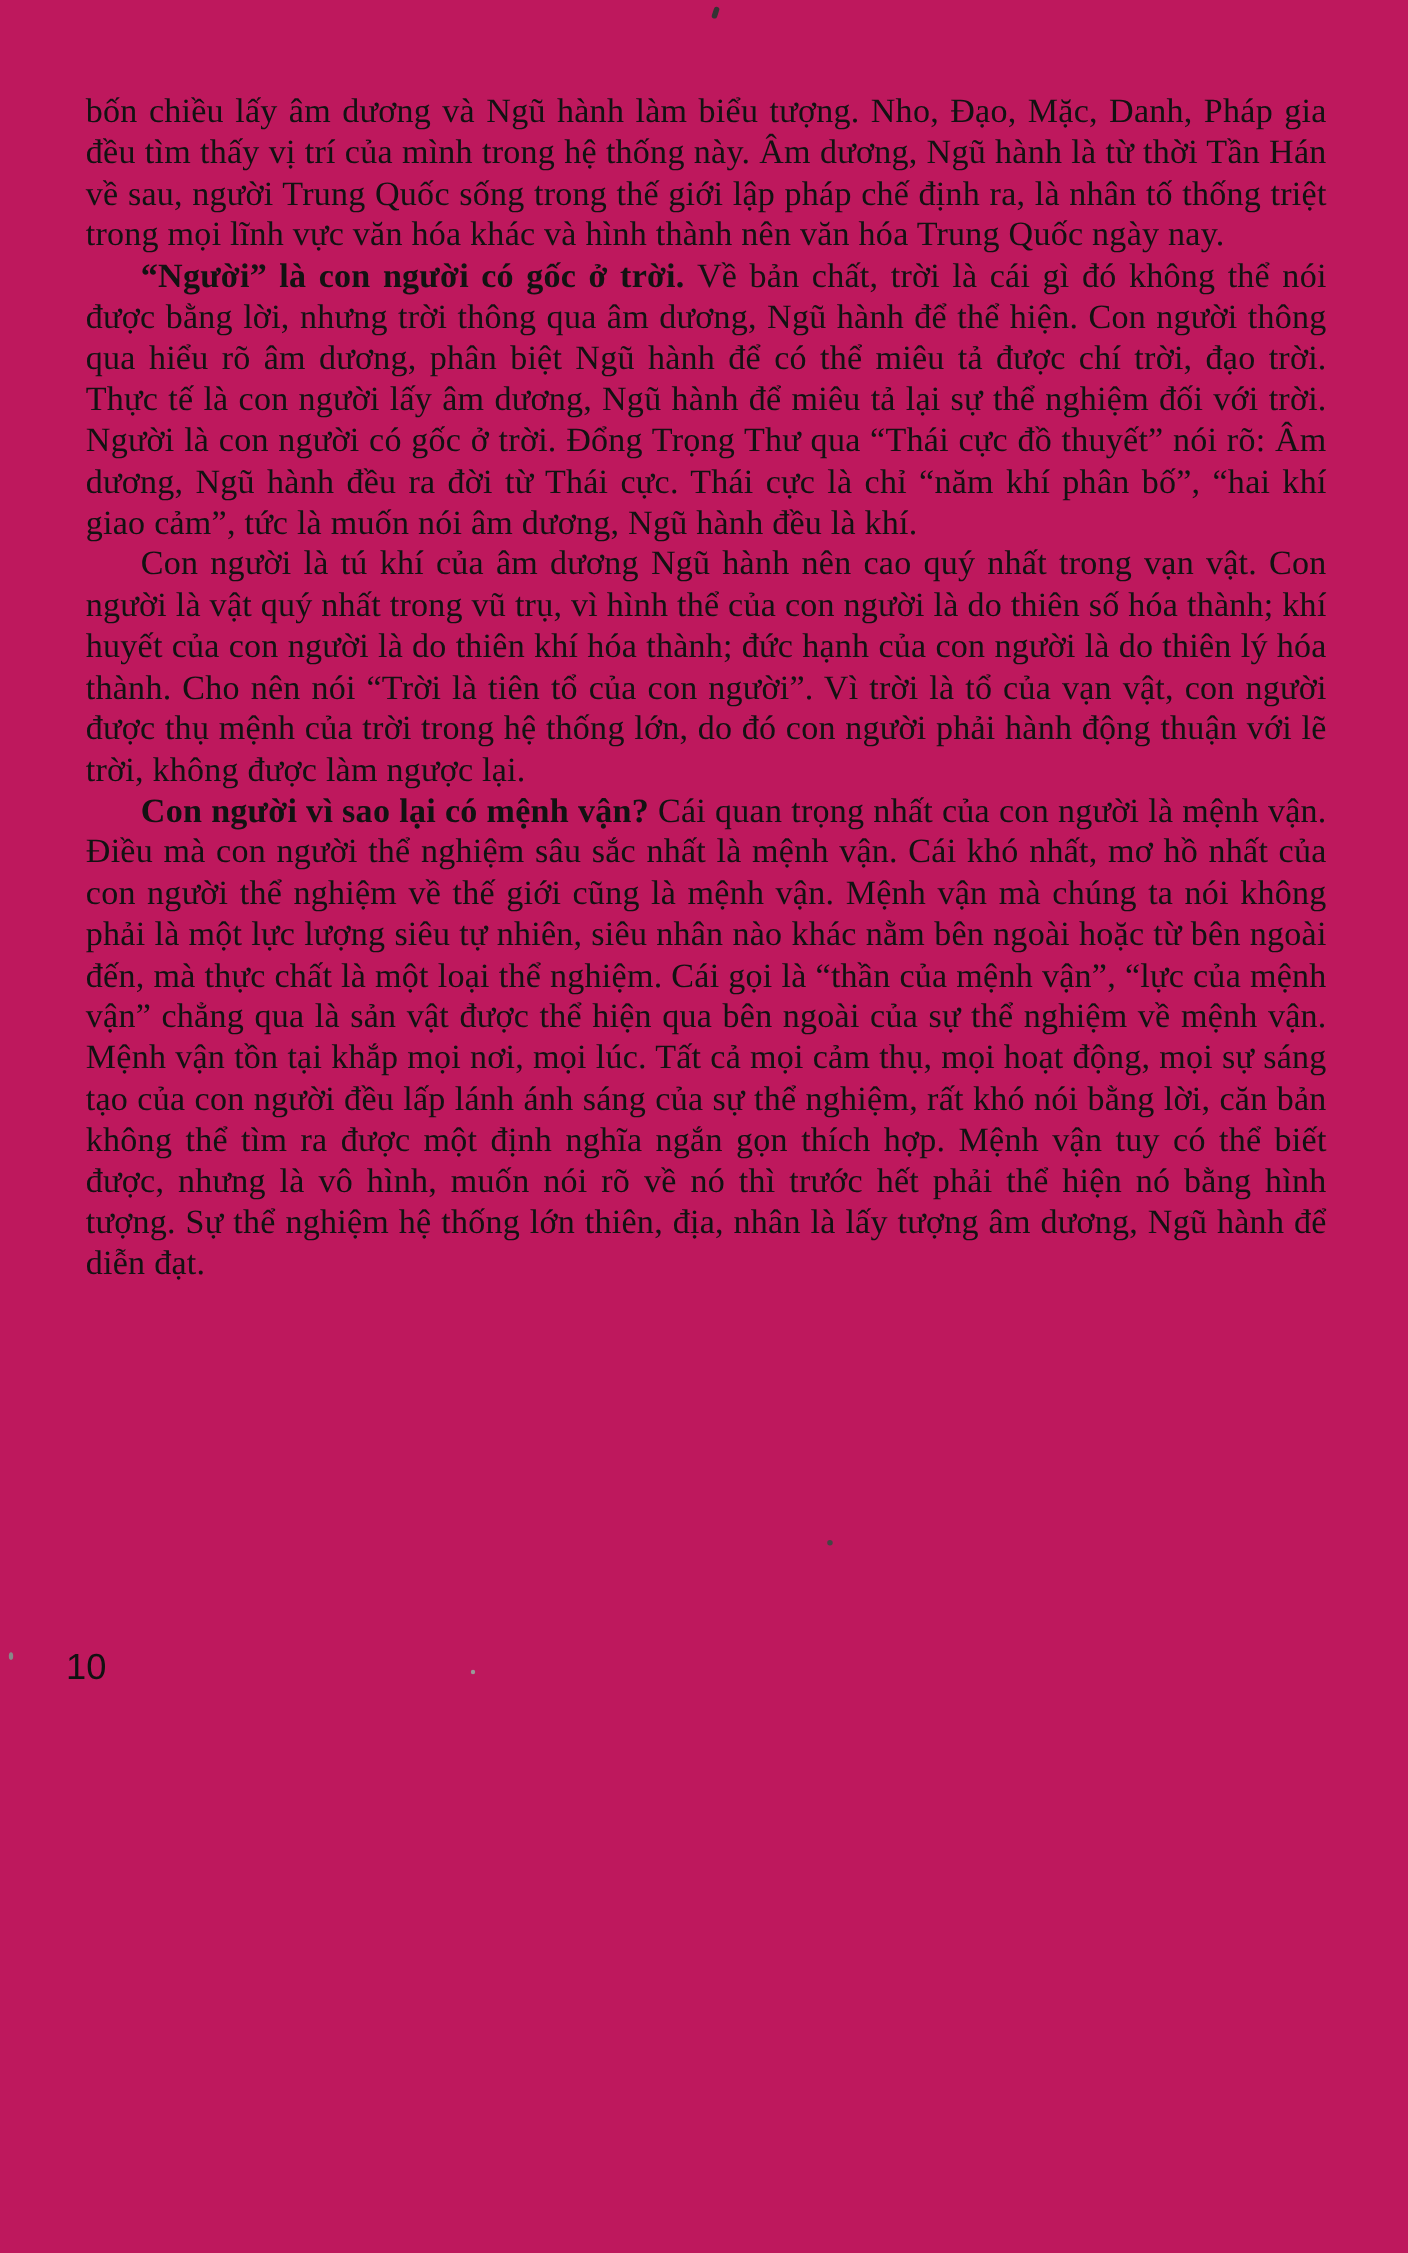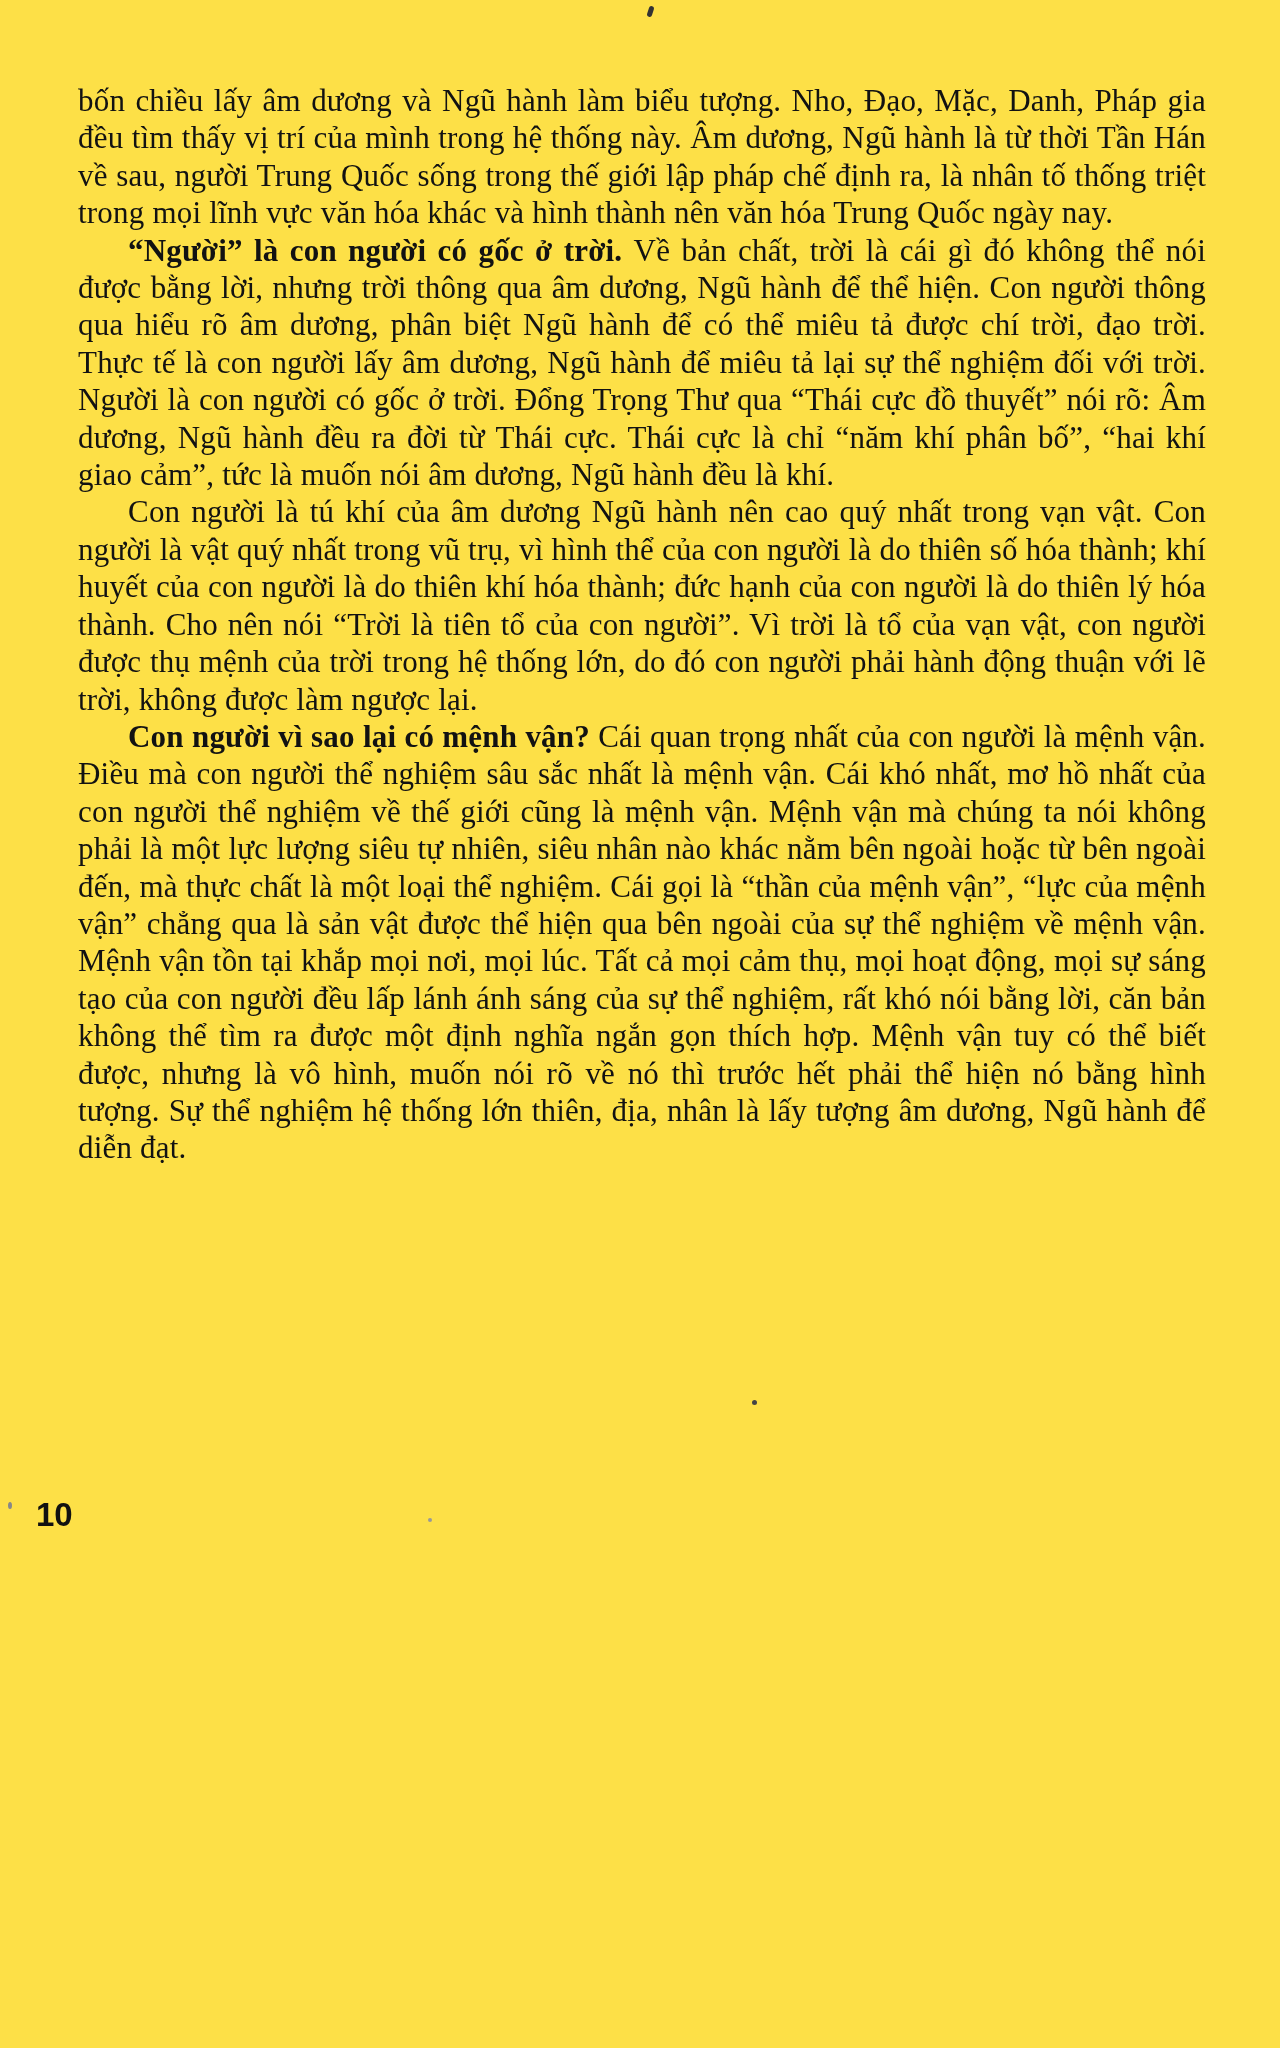--- a/index.html
+++ b/index.html
@@ -4,21 +4,21 @@
 <style>
   html, body {
     margin: 0;
     padding: 0;
     background: #ffffff;
   }
   .page {
     position: relative;
     width: 1280px;
     height: 2048px;
-    background: #fde047;
+    background: #be185d;
     overflow: hidden;
     font-family: "Liberation Serif", serif;
     color: #121212;
   }
   .text-block {
     position: absolute;
     top: 82px;
     left: 78px;
     width: 1128px;
     font-size: 31px;
@@ -32,24 +32,24 @@
     text-indent: 50px;
   }
   .para.first {
     text-indent: 0;
   }
   .lead {
     font-weight: bold;
   }
   .folio {
     position: absolute;
-    left: 36px;
+    left: 60px;
     top: 1496px;
     font-family: "Liberation Sans", sans-serif;
-    font-weight: bold;
+    font-weight: normal;
     font-size: 33px;
     color: #111111;
     text-align: right;
   }
   .speck {
     position: absolute;
     background: #555;
     border-radius: 50%;
   }
   .speck.s1 { left: 648px; top: 6px; width: 5px; height: 11px; border-radius: 3px; transform: rotate(18deg); background:#333; }

